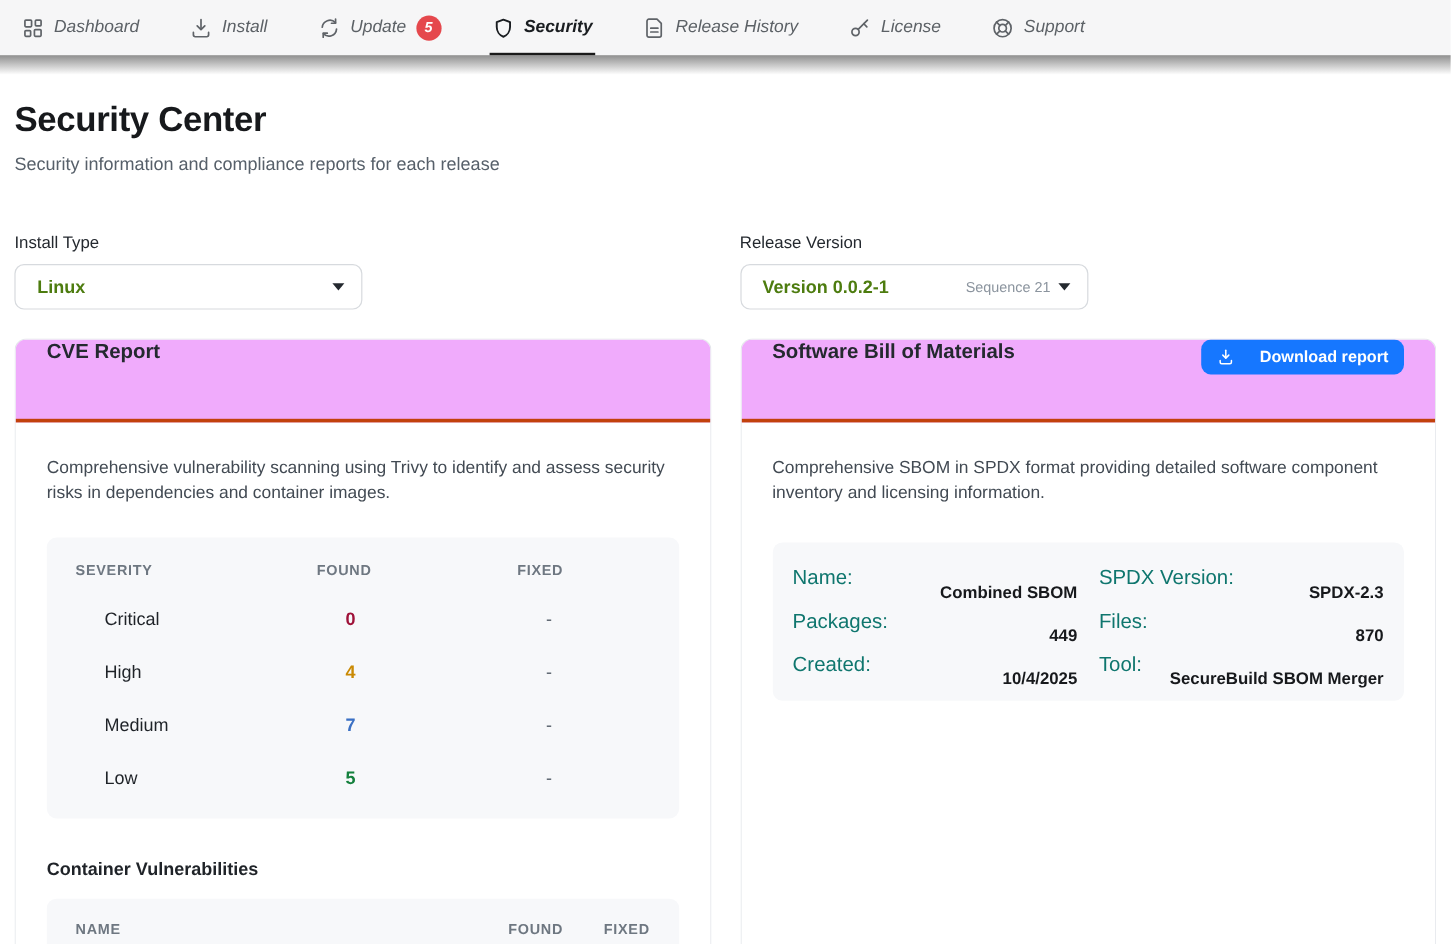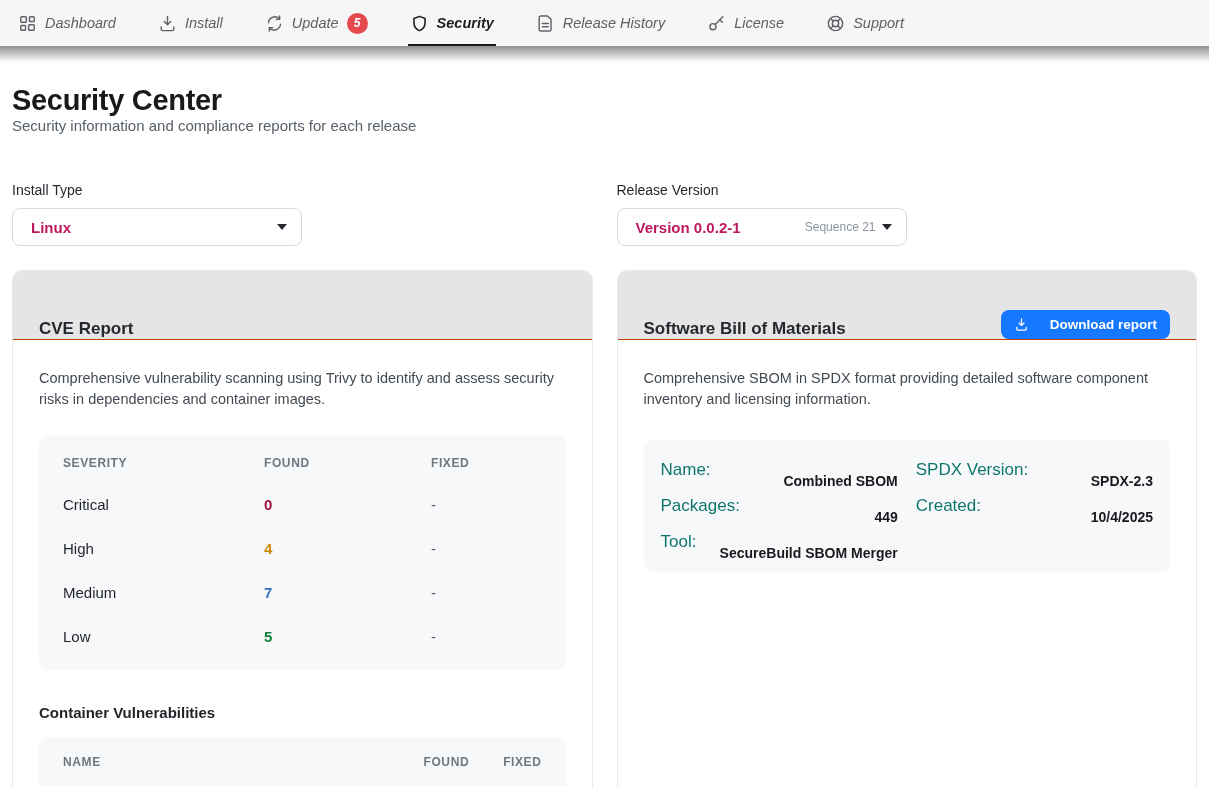--- a/index.html
+++ b/index.html
@@ -19,51 +19,51 @@
     bottom:0; height:2.5px; background:#1a1a1a; }
   .badge { background:#e5484d; color:#fff; font-size:12px; font-weight:700;
     min-width:21px; height:21px; border-radius:11px; display:inline-flex;
     align-items:center; justify-content:center; padding:0 6px; }
   .scroll-shadow { height:16px; background:linear-gradient(to bottom,#8f8f8f,#fdfdfd); }
 
   
   .page { padding:0 12px; }
   .page-title { font-size:29px; font-weight:700; letter-spacing:-0.3px;
     margin-top:22px; color:#17191c; }
-  .page-subtitle { font-size:15px; color:#57606a; }
+  .page-subtitle { font-size:15px; color:#57606a; margin-top:12px; }
 
   
   .two-col { display:grid; grid-template-columns:1fr 1fr; gap:24px; }
   .filters { margin-top:48px; }
   .filter-label { font-size:14px; color:#24292f; margin-bottom:10px; }
   .select { width:290px; height:38px; border:1px solid #d7dade; border-radius:8px;
     background:#fff; display:flex; align-items:center; padding:0 14px 0 18px;
     cursor:pointer; }
-  .select .value { font-size:15px; font-weight:700; color:#be185d; flex:1; }
+  .select .value { font-size:15px; font-weight:700; color:#4d7c0f; flex:1; }
   .select .meta { font-size:12px; color:#8b949e; margin-right:6px; }
   .caret { width:0; height:0; border-left:5px solid transparent;
     border-right:5px solid transparent; border-top:6px solid #24292f; }
 
   
   .cards { margin-top:24px; align-items:stretch; }
   .card { border:1px solid #e4e7eb; border-radius:10px 10px 0 0; border-bottom:none;
     background:#fff; min-height:520px; overflow:hidden; }
-  .card-header { background:#e5e5e5; border-bottom:1px solid #c2410c;
-    padding:0 26px; height:69px; display:flex; align-items:flex-end;
+  .card-header { background:#f0abfc; border-bottom:3px solid #c2410c;
+    padding:0 26px; height:69px; display:flex; align-items:flex-start;
     justify-content:space-between; }
   .card-title { font-size:17px; font-weight:600; color:#24292f; }
   .card-body { padding:28px 26px; }
   .card-desc { font-size:14.5px; line-height:21px; color:#424a53; max-width:525px; }
 
   
   .summary-box { background:#f7f8fa; border-radius:8px; margin-top:26px;
     padding:8px 24px 12px 24px; }
   .sum-row { display:grid; grid-template-columns:201px 167px 1fr; align-items:center; }
   .sum-head { height:38px; }
-  .sum-data { height:44px; }
+  .sum-data { height:44px;margin-left:24px; }
   .th { font-size:12px; font-weight:600; color:#6e7781; letter-spacing:0.6px;
     text-transform:uppercase; }
   .sev-name { font-size:15px; color:#1f2328; }
   .found { font-size:15px; font-weight:600; }
   .fixed { font-size:15px; color:#57606a; }
 
   .sub-title { font-size:15px; font-weight:600; color:#1f2328; margin-top:34px; }
   .cont-head { background:#f7f8fa; border-radius:8px 8px 0 0; margin-top:16px;
     display:flex; align-items:center; height:49px; padding:0 24px; }
   .cont-head .name-col { flex:1; }
@@ -258,20 +258,24 @@
           </div>
           <div class="detail-cell">
             <span class="detail-label">SPDX Version:</span>
             <span class="detail-value">SPDX-2.3</span>
           </div>
           <div class="detail-cell">
             <span class="detail-label">Packages:</span>
             <span class="detail-value">449</span>
           </div>
           <div class="detail-cell">
+            <span class="detail-label">Files:</span>
+            <span class="detail-value">870</span>
+          </div>
+          <div class="detail-cell">
             <span class="detail-label">Created:</span>
             <span class="detail-value">10/4/2025</span>
           </div>
           <div class="detail-cell">
             <span class="detail-label">Tool:</span>
             <span class="detail-value">SecureBuild SBOM Merger</span>
           </div>
         </div>
       </div>
     </section>

